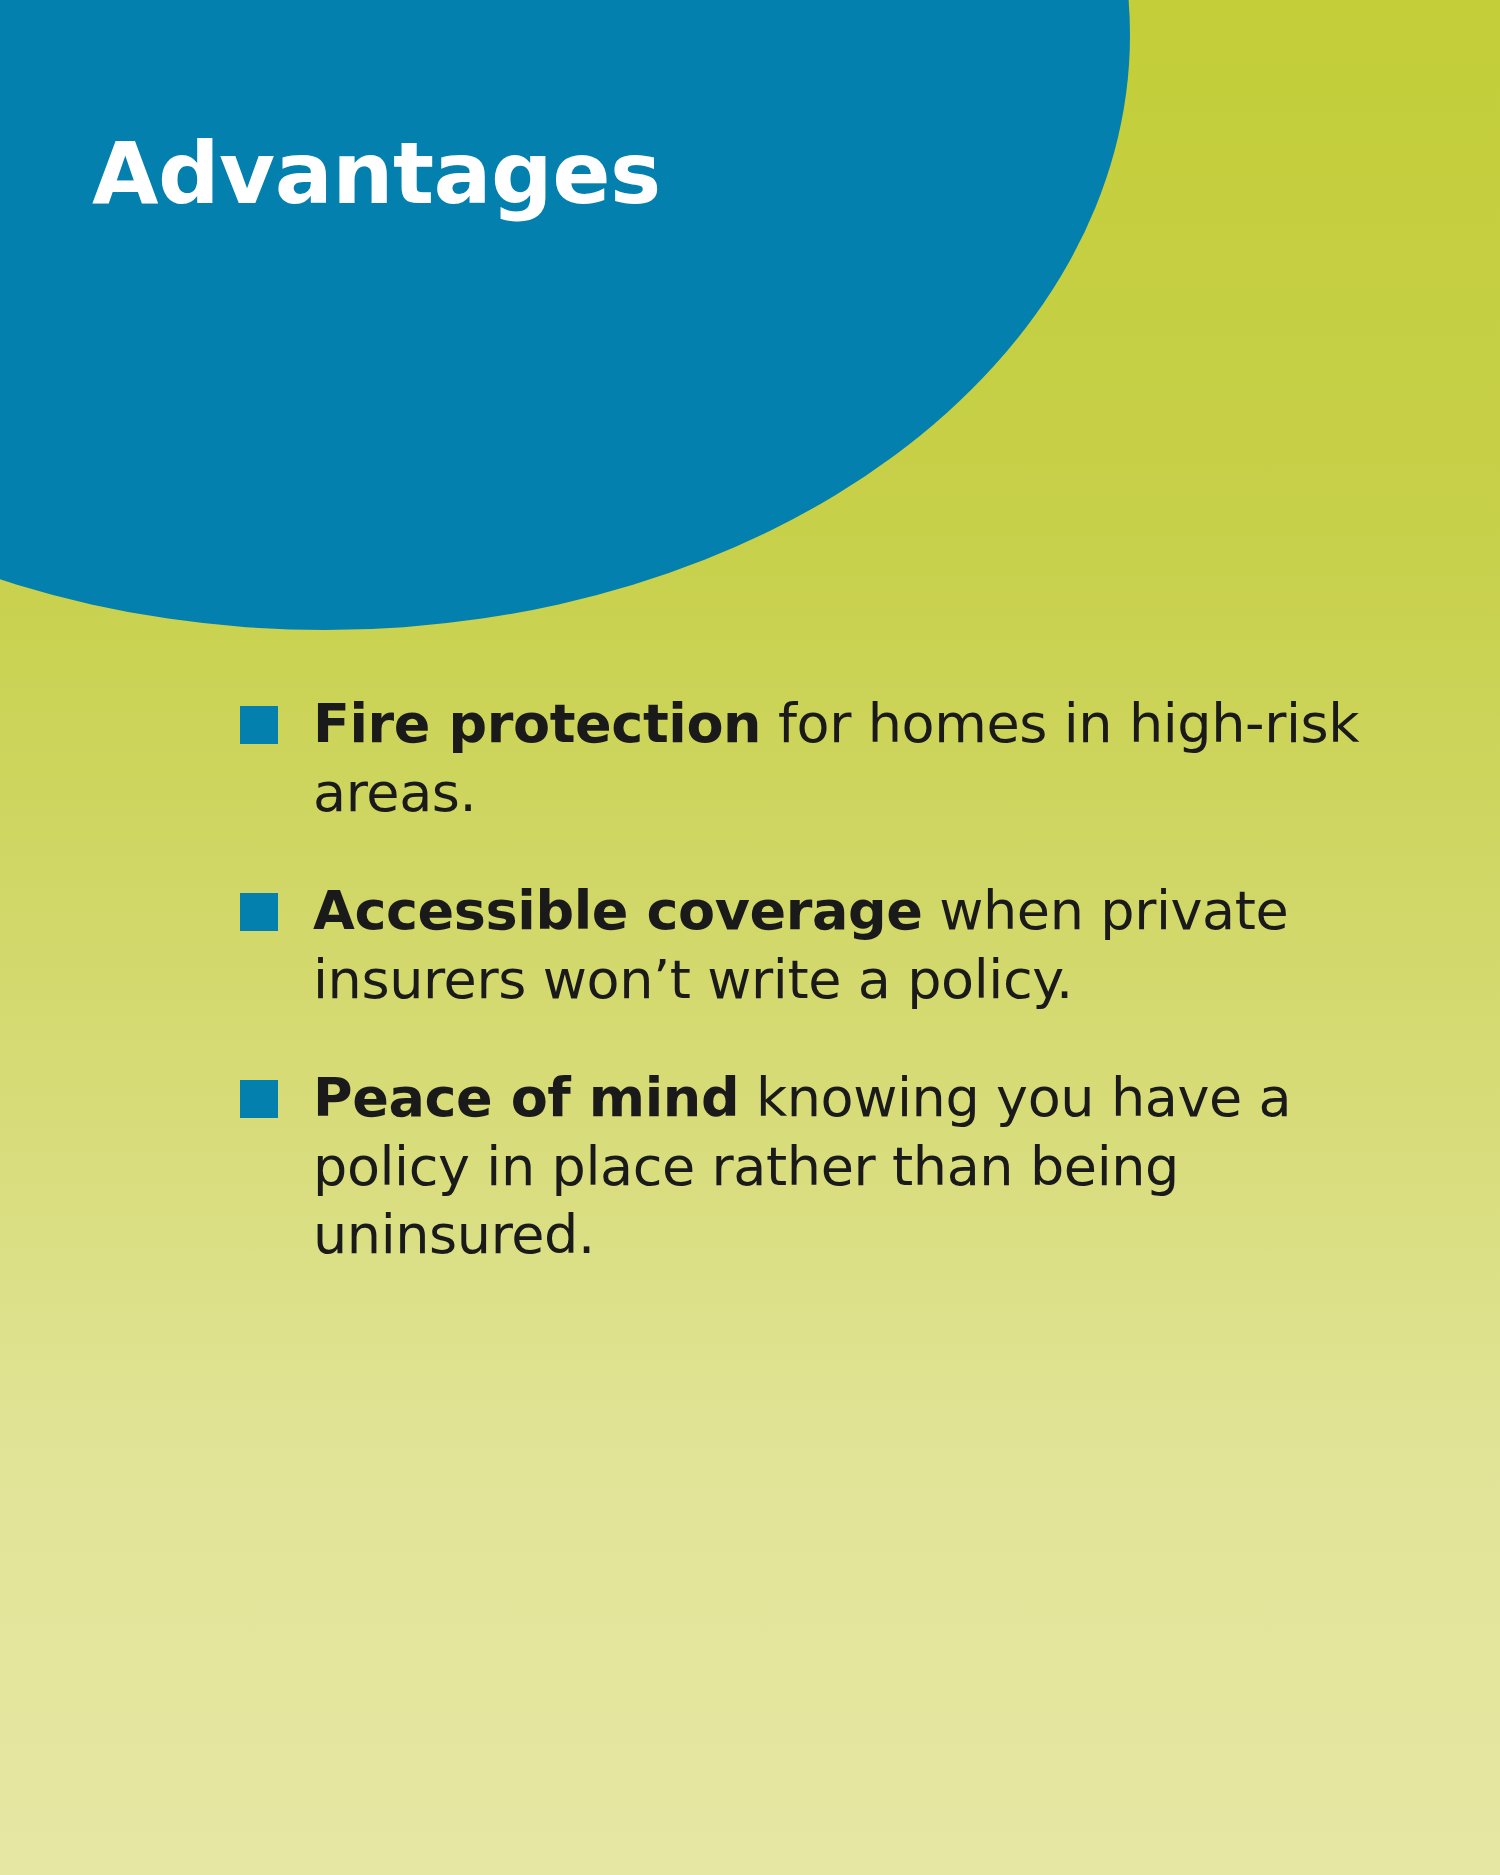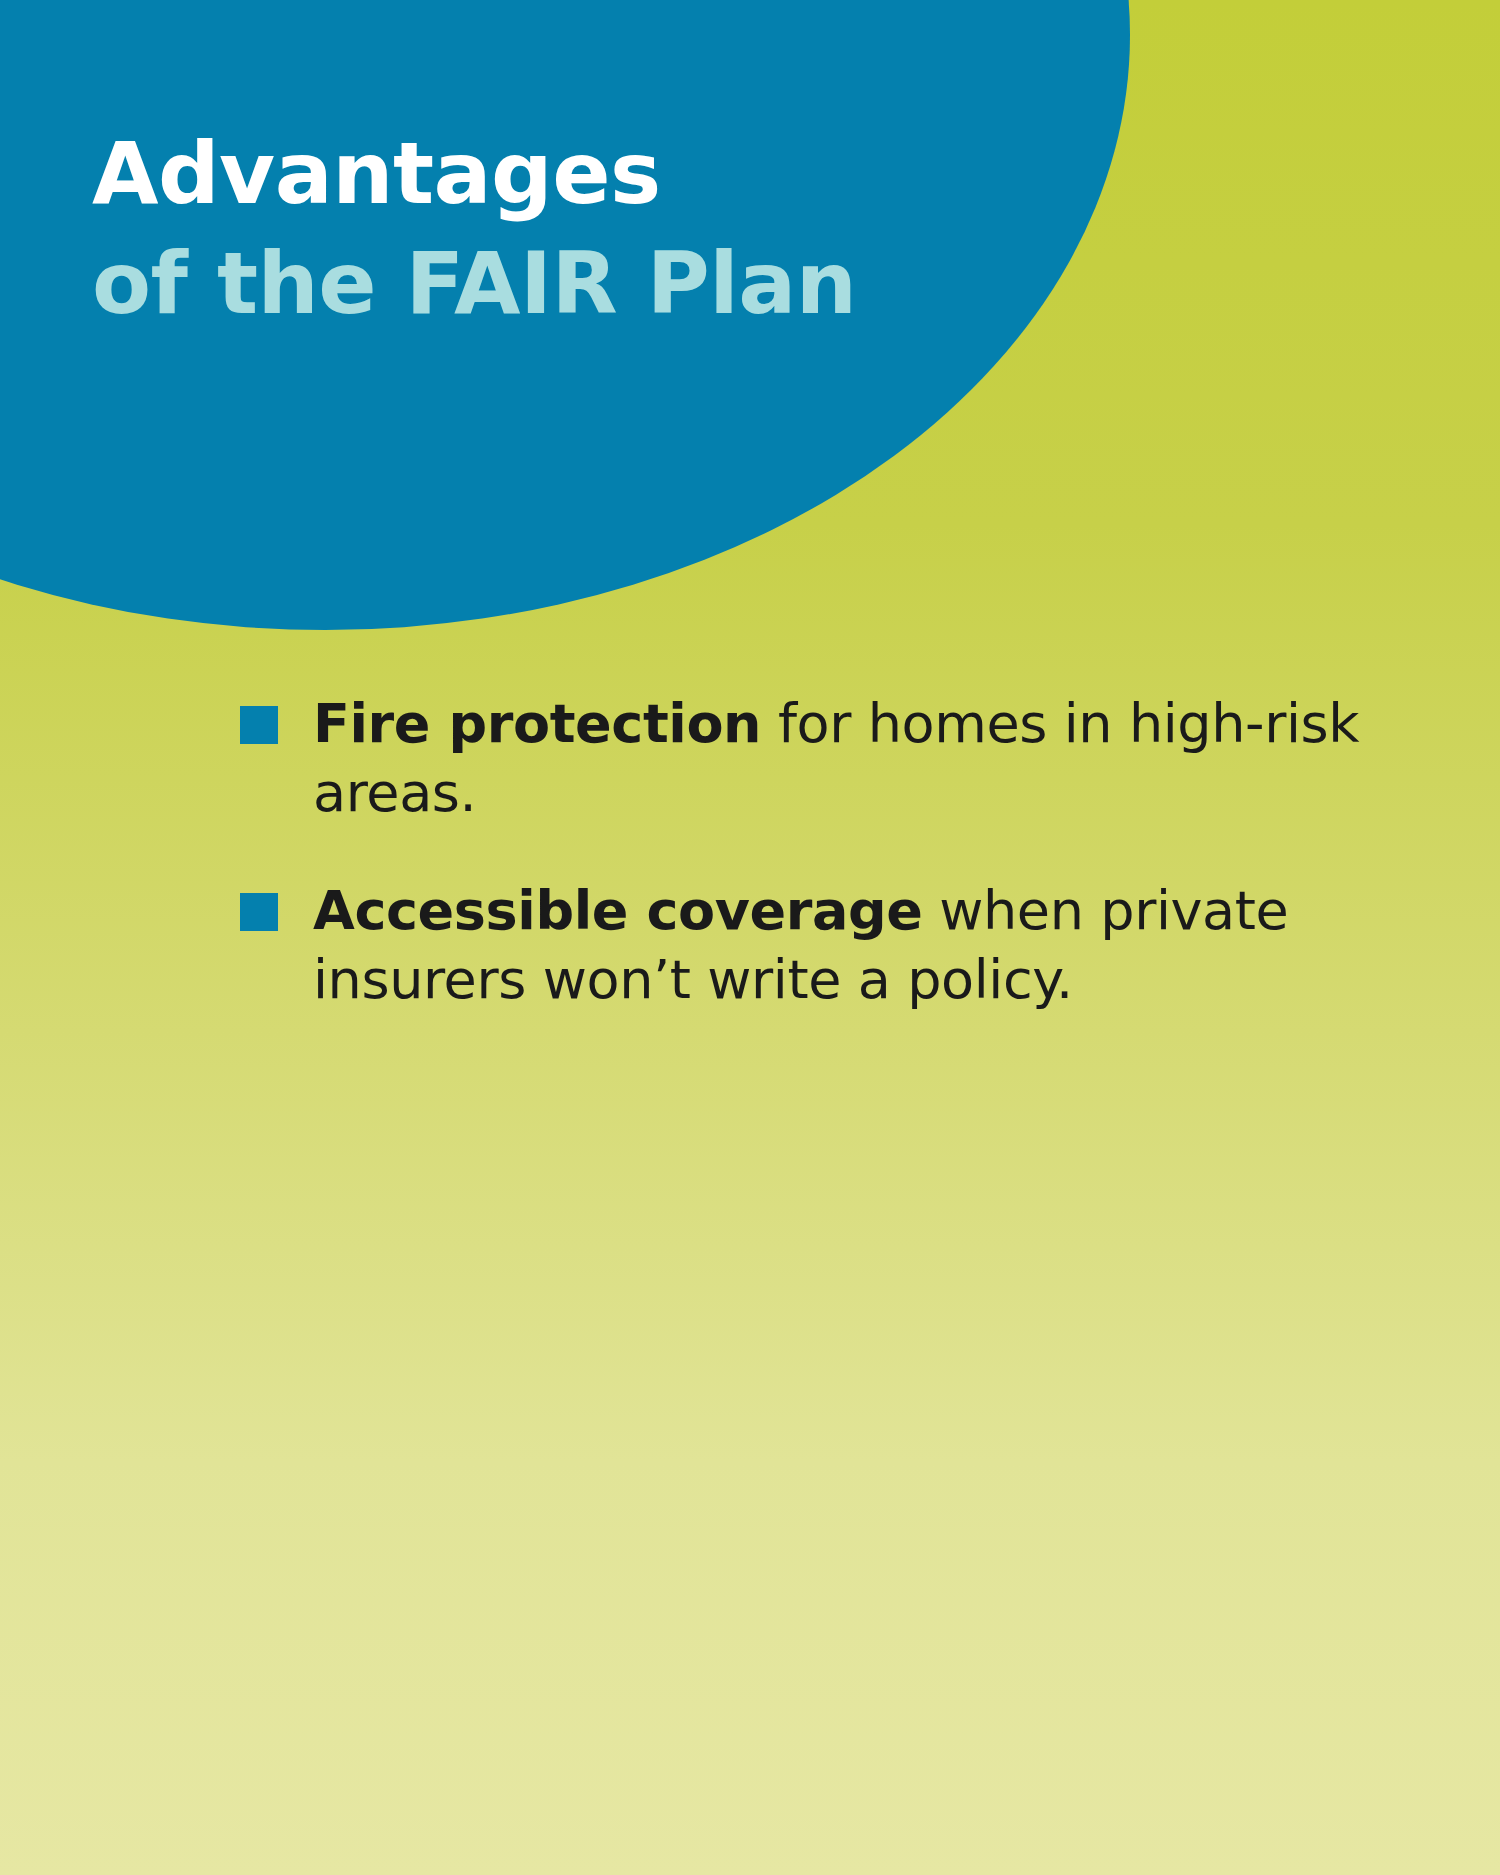--- a/index.html
+++ b/index.html
@@ -88,35 +88,40 @@
 </style>
 </head>
 <body>
 
 <div id="poster">
 
   <div id="blue-shape"></div>
 
   <div id="title-block">
     <div class="title-line title-line-1">Advantages</div>
-    <div class="title-line title-line-2">of the FAIR Plan</div>
   </div>
 
   <div id="bullet-list">
 
     <div class="bullet-item">
       <span class="bullet-square"></span>
       <div class="bullet-text">
         <span class="em">Fire protection</span><span> for homes in high-risk areas.</span>
       </div>
     </div>
 
     <div class="bullet-item">
       <span class="bullet-square"></span>
       <div class="bullet-text">
         <span class="em">Accessible coverage</span><span> when private insurers won’t write a policy.</span>
       </div>
     </div>
 
 
+    <div class="bullet-item">
+      <span class="bullet-square"></span>
+      <div class="bullet-text">
+        <span class="em">Peace of mind</span><span> knowing you have a policy in place rather than being uninsured.</span>
+      </div>
+    </div>
 
   </div>
 </div>
 
 </body></html>

